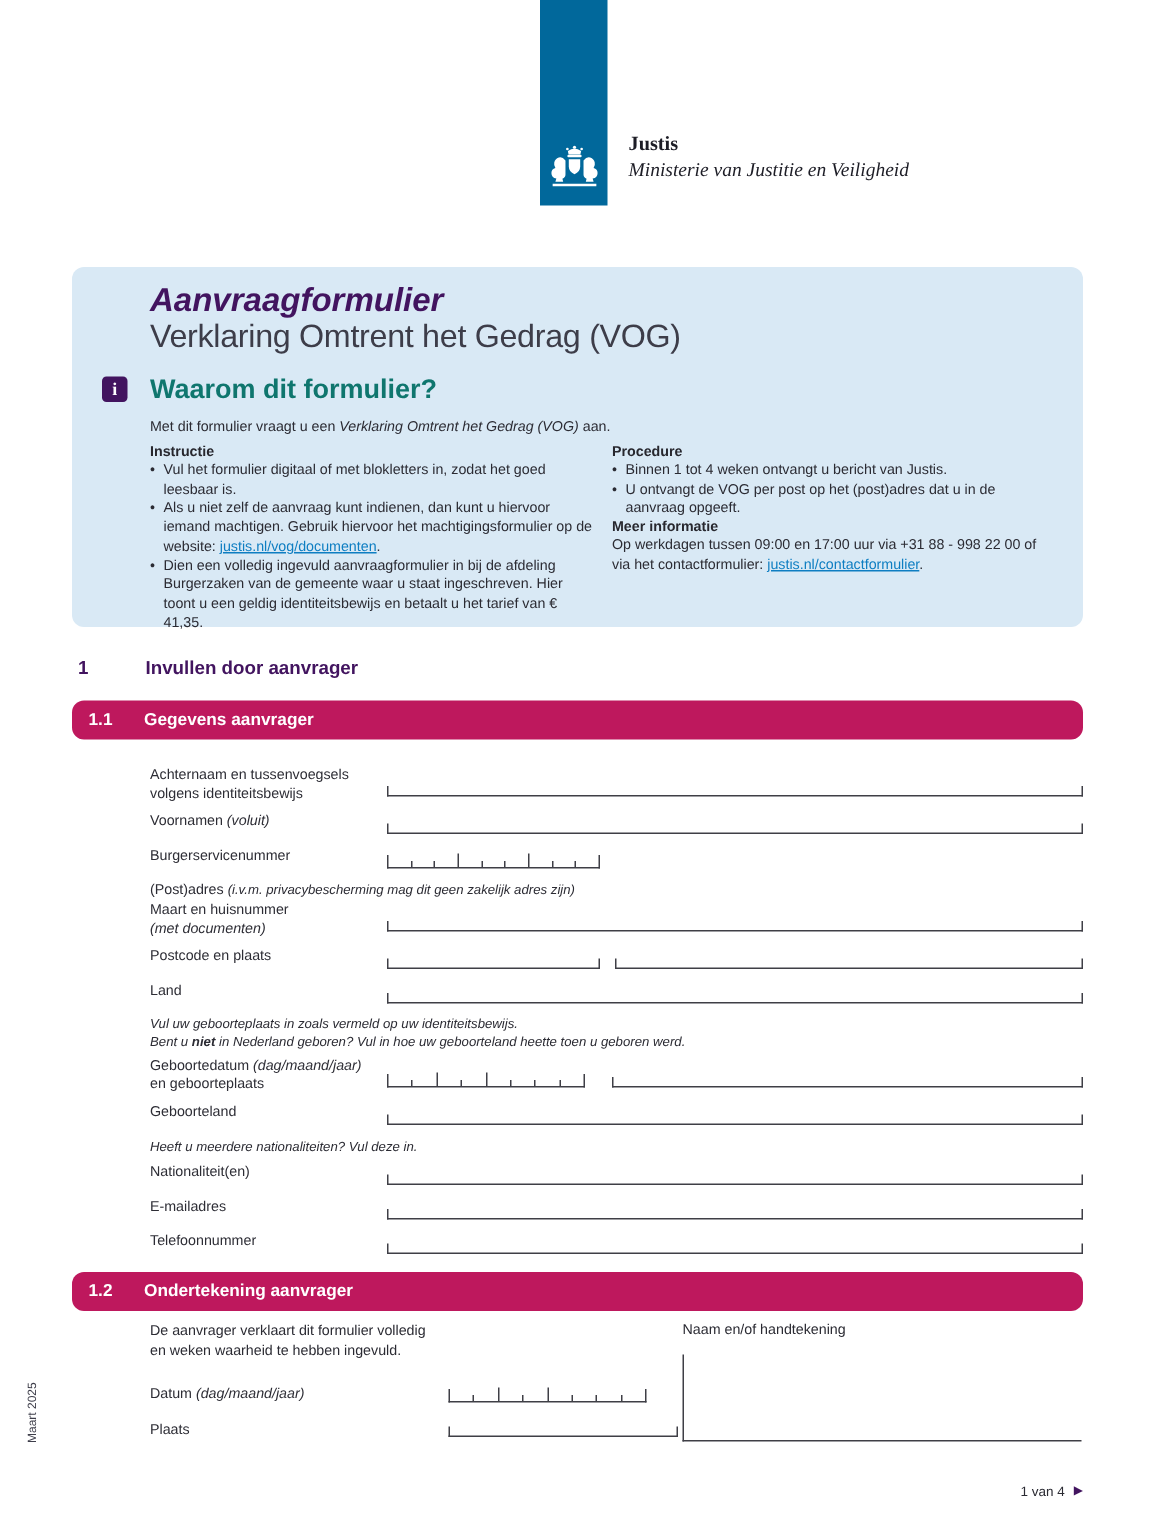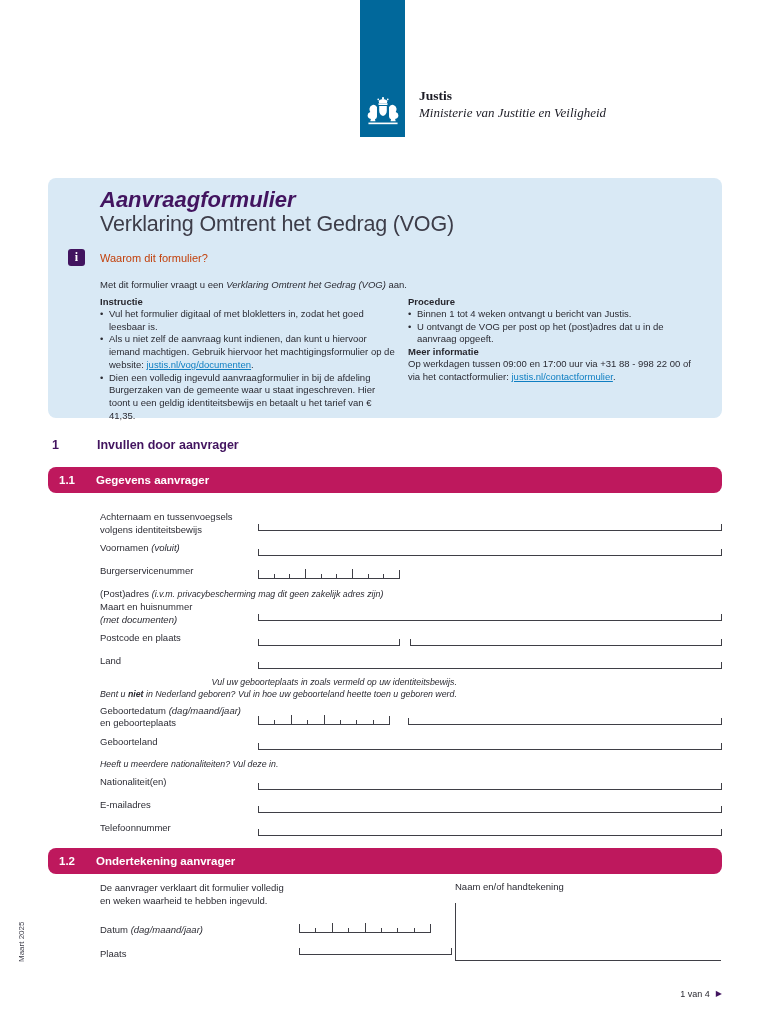--- a/index.html
+++ b/index.html
@@ -19,21 +19,21 @@
   .intro-box { position:absolute; left:48px; top:178px; width:674px; height:240px;
                background:#d9e9f5; border-radius:8px; }
   .intro-title { position:absolute; left:52px; top:10px; font-size:22px; line-height:1.1;
                  font-weight:bold; font-style:italic; color:#42145f; }
   .intro-sub   { position:absolute; left:52px; top:35px; font-size:21.5px; line-height:1.1;
                  font-weight:normal; color:#3d3d49; letter-spacing:-0.2px; }
   .why-row { position:absolute; left:20px; top:71px; display:flex; align-items:center; gap:15px; }
   .info-icon { width:17px; height:17px; background:#42145f; color:#fff; border-radius:3px;
                display:flex; align-items:center; justify-content:center;
                font-family:"Liberation Serif", serif; font-weight:bold; font-size:12px; }
-  .why-heading { font-size:11px; font-weight:normal; color:#c2410c; }
+  .why-heading { font-size:18px; font-weight:bold; color:#0f766e; }
   .lead { position:absolute; left:52px; top:101px; font-size:9.5px; }
   .cols { position:absolute; left:52px; top:118px; right:20px; display:flex; gap:12px; }
   .col-left { width:296px; flex:none; }
   .col-right { flex:1; }
   .subhead { font-size:9.5px; font-weight:bold; color:#27272e; }
   .blist { list-style:none; margin-top:1px; font-size:9.5px; line-height:1.34; }
   .blist li { display:flex; }
   .bmark { width:9px; flex:none; }
   .more-head { }
   .mi-text { font-size:9.5px; line-height:1.34; margin-top:1px; }
@@ -57,34 +57,34 @@
   .fwrap.top { align-items:flex-start; padding-top:6px; }
   .line { height:7px; border-left:1.3px solid #3f3f46; border-right:1.3px solid #3f3f46;
           border-bottom:1.3px solid #3f3f46; flex:1; }
   .line.fix { flex:none; }
   .comb { display:flex; align-items:flex-end; height:9px; flex:none;
           border-left:1.3px solid #3f3f46; border-right:1.3px solid #3f3f46;
           border-bottom:1.3px solid #3f3f46; }
   .comb i { display:block; flex:1; height:4px; border-right:1px solid #3f3f46; }
   .comb i.g { height:9px; border-right-width:1.3px; }
   .comb i.last { border-right:none; }
-  .note { font-size:8.8px; font-style:italic; color:#2b2b33; line-height:1.4;text-align:right; }
+  .note { font-size:8.8px; font-style:italic; color:#2b2b33; line-height:1.4; }
   .it { font-style:italic; }
   .bd { font-weight:bold; }
   
   .mb2{margin-bottom:2px}.mb4{margin-bottom:4px}.mb5{margin-bottom:5px}.mb6{margin-bottom:6px}
   .mb7{margin-bottom:7px}.mb8{margin-bottom:8px}.mb9{margin-bottom:9px}
   .h26{min-height:26px}.h14{min-height:14px}
 
   
   .sig-note { position:absolute; left:100px; top:881px; font-size:9.5px; line-height:1.38; }
   .sig-label { position:absolute; left:455px; top:881px; font-size:9.5px; }
   .sig-box { position:absolute; left:455px; top:903px; width:266px; height:58px;
              border-left:1.5px solid #3f3f46; border-bottom:1.5px solid #3f3f46; }
-  .srow { position:absolute; left:100px; display:flex; align-items:flex-start;gap:41px; }
+  .srow { position:absolute; left:100px; display:flex; align-items:center;gap:41px; }
   .srow .lbl { width:158px; }
   .srow-datum { top:924px; width:292px; }
   .srow-plaats { top:948px; width:352px; }
 
   
   .side-date { position:absolute; left:17px; top:962px; transform:rotate(-90deg);
                transform-origin:left top; font-size:8px; color:#3e3e4a; white-space:nowrap; }
   .page-num { position:absolute; right:48px; top:989px; display:flex; align-items:center;
               gap:6px; font-size:9px; color:#2b2b33; }
   .tri { color:#42145f; font-size:8px; line-height:1; }

